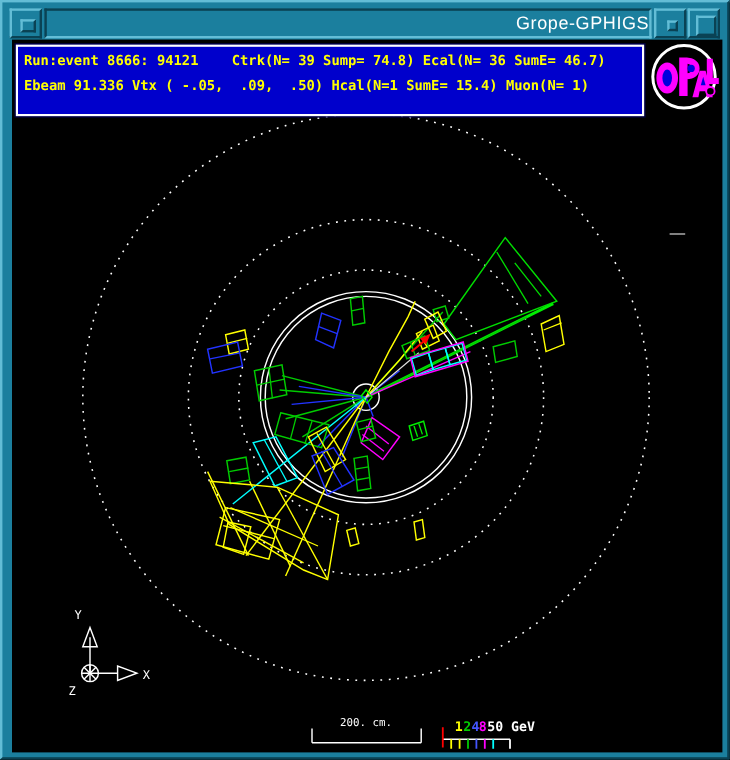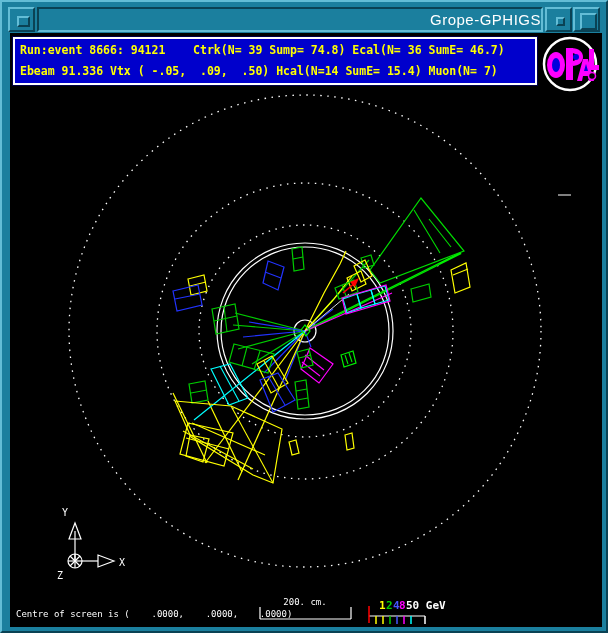--- a/index.html
+++ b/index.html
@@ -13,21 +13,21 @@
           border-right:2px solid #0a4254;border-bottom:2px solid #0a4254;}
   .tb-glyph{position:absolute;background:#1b7f9e;box-sizing:border-box;
           border-top:2px solid #63bdd6;border-left:2px solid #63bdd6;
           border-right:2px solid #0a4254;border-bottom:2px solid #0a4254;}
   .title-area{position:absolute;left:29px;right:57px;top:0;height:25px;box-sizing:border-box;
           border-top:2px solid #0a4254;border-left:2px solid #0a4254;
           border-right:2px solid #63bdd6;border-bottom:2px solid #63bdd6;
           background:#1b7f9e;color:#ffffff;text-align:right;
           font:15px/21px "Liberation Sans",sans-serif;letter-spacing:0.5px;}
   .content{position:absolute;left:8px;top:31px;width:592px;height:594px;background:#000;}
-  .header-box{position:absolute;left:11px;top:35px;width:524px;height:48px;background:#0000cc;
+  .header-box{position:absolute;left:11px;top:35px;width:524px;height:60px;background:#0000cc;
           border:2px solid #ffffff;outline:1px solid #000044;box-sizing:border-box;z-index:5;}
   .header-line{font:bold 11.5px "DejaVu Sans Mono",monospace;color:#ffff00;white-space:pre;
           line-height:20px;padding:1px 5px 0 5px;}
   .logo-wrap{position:absolute;left:537px;top:33px;width:64px;height:60px;z-index:5;}
   .bottom-text{position:absolute;left:14px;top:607px;color:#ffffff;z-index:5;
           font:9px "DejaVu Sans Mono",monospace;white-space:pre;}
   .event-svg{position:absolute;left:0;top:0;z-index:3;}
   .leg-txt{font:bold 11px "DejaVu Sans Mono",monospace;}
   .axis-label{font:10px "DejaVu Sans Mono",monospace;fill:#ffffff;}
   .scale-label{font:9px "DejaVu Sans Mono",monospace;fill:#ffffff;}
@@ -49,38 +49,37 @@
     </div>
     <div class="tb-btn" style="right:0;width:27px;">
       <div class="tb-glyph" style="left:5px;top:4px;width:17px;height:17px;"></div>
     </div>
   </div>
 
   <div class="content"></div>
 
   <div class="header-box">
     <div class="header-line">Run:event 8666: 94121    Ctrk(N= 39 Sump= 74.8) Ecal(N= 36 SumE= 46.7)</div>
-    <div class="header-line">Ebeam 91.336 Vtx ( -.05,  .09,  .50) Hcal(N=14 SumE= 15.4) Muon(N= 7)</div>
+    <div class="header-line">Ebeam 91.336 Vtx ( -.05,  .09,  .50) Hcal(N=1 SumE= 15.4) Muon(N= 1)</div>
   </div>
 
   <div class="logo-wrap">
     <svg width="64" height="60" viewBox="0 0 64 60">
       <circle cx="31" cy="29" r="26" fill="#000000" stroke="#ffffff" stroke-width="2.5"></circle>
       <ellipse cx="17" cy="30" rx="9" ry="13" fill="#ff00ff"></ellipse>
       <ellipse cx="17" cy="30" rx="4" ry="7" fill="#0000dd"></ellipse>
       <path d="M27 13 h7 v32 h-7 z M32 13 c8,0 12,4 12,9 c0,5 -4,9 -11,9 l0,-5 c3,0 5,-2 5,-4 c0,-2 -2,-4 -6,-4 z" fill="#ff00ff"></path>
       <circle cx="37" cy="22" r="3" fill="#0000dd"></circle>
       <path d="M38 46 l6,-22 h5 l6,22 h-5 l-1,-5 h-5 l-1,5 z" fill="#ff00ff"></path>
       <path d="M45 36 l2,-7 l2,7 z" fill="#0000dd"></path>
       <path d="M50 14 h5 v16 h5 v5 h-10 z" fill="#ff00ff"></path>
       <circle cx="53" cy="41" r="3.5" fill="#000000" stroke="#ff00ff" stroke-width="1.5"></circle>
     </svg>
   </div>
 
-  <div class="bottom-text">Centre of screen is (    .0000,    .0000,    .0000)</div>
 
   <svg id="event-svg" class="event-svg" width="608" height="633" viewBox="0 0 608 633">
 
     <g stroke="#ffffff" fill="none" stroke-width="1.2">
       <line x1="73" y1="559" x2="73" y2="537"></line>
       <polygon points="73,521 67,537 79,537"></polygon>
       <line x1="73" y1="529" x2="73" y2="537"></line>
       <line x1="80" y1="559" x2="96" y2="559"></line>
       <polygon points="112,559 96,553 96,565"></polygon>
       <circle cx="73" cy="559" r="7"></circle>

